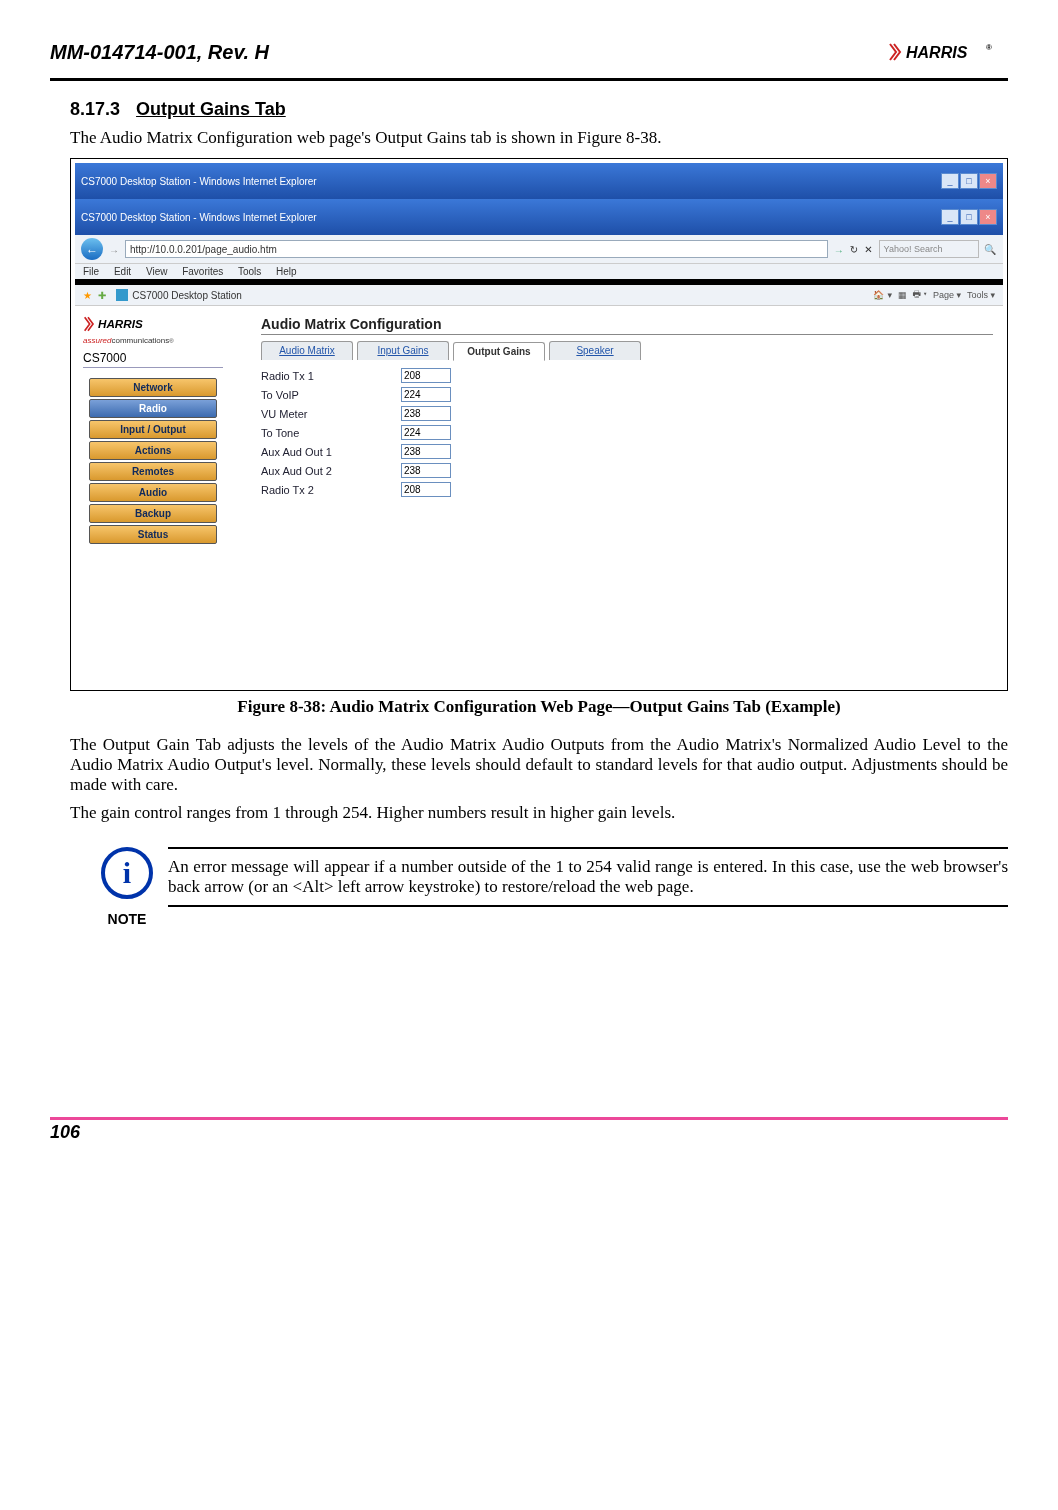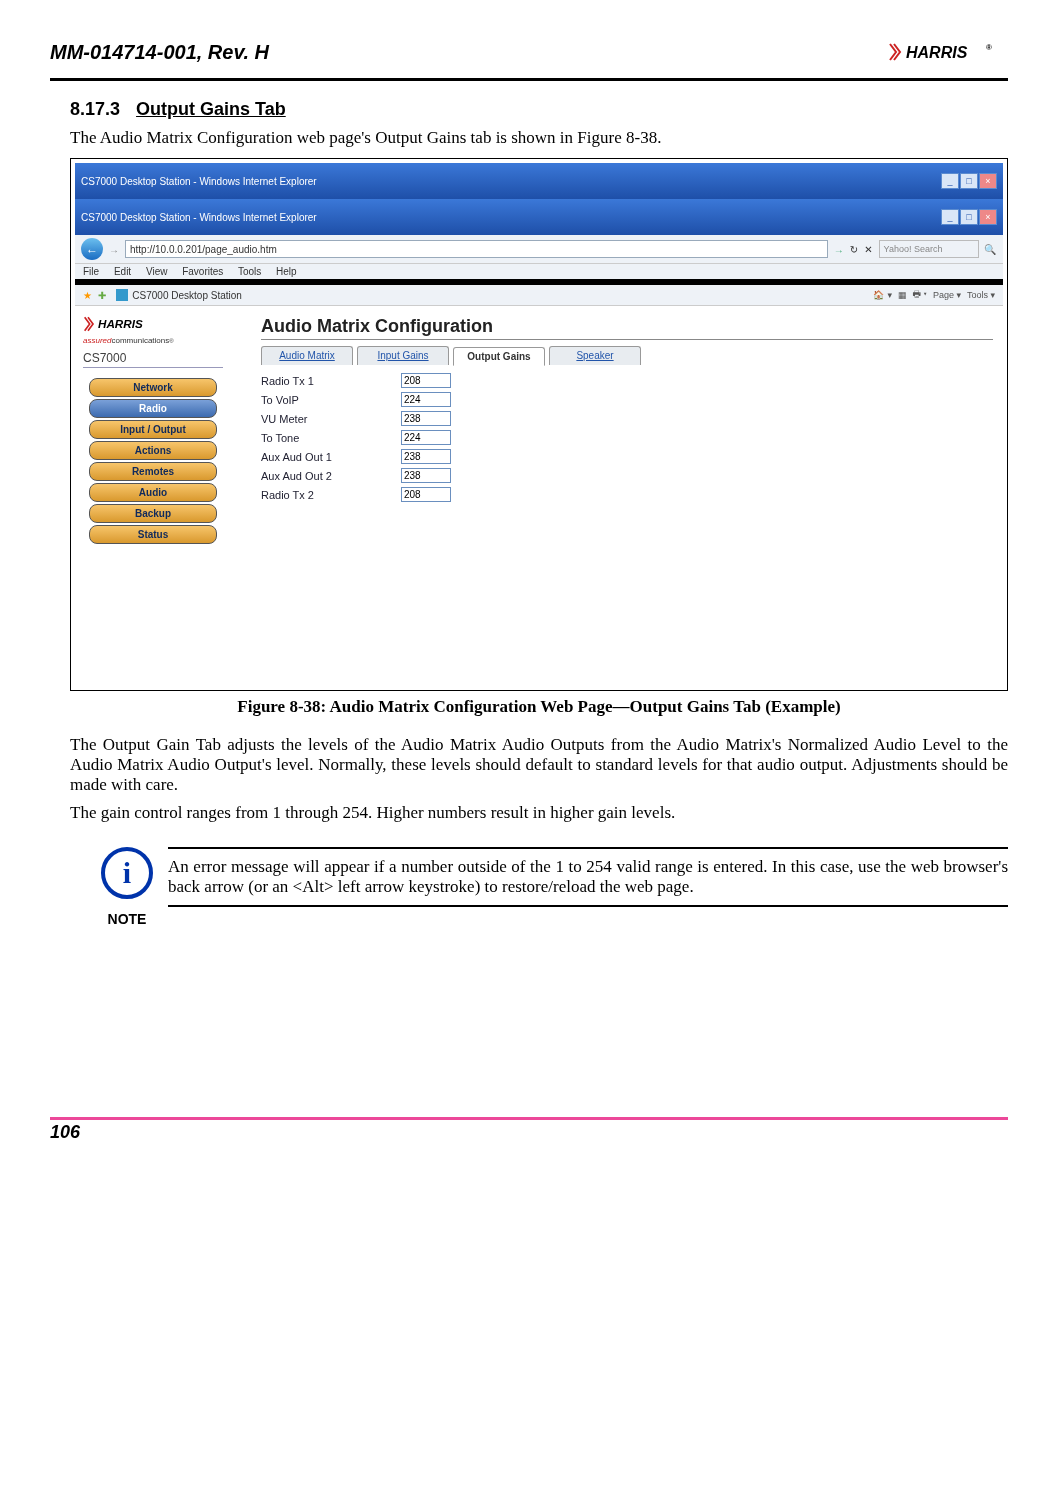--- a/index.html
+++ b/index.html
@@ -51,29 +51,29 @@
   .urlbar { flex:1; background:#fff; border:1px solid #9ab; height:16px; font-size:10px; padding:0 4px; display:flex; align-items:center;}
   .menubar { background:#eef2f7; padding:2px 8px; font-size:10px; border-bottom:6px solid #000000; }
   .menubar span{ margin-right:12px; }
   .tabbar { background:#eef2f7; padding:2px 8px; display:flex; align-items:center; border-bottom:1px solid #ccc; }
   .favicon { width:12px; height:12px; background:#39c; margin-right:4px; }
   .content-area { background:#fff; display:flex; min-height: 380px; }
   .sidebar { width: 140px; padding:8px; }
   .sidebar .brand { margin-bottom:4px; }
   .sidebar .brand svg{ width:100px; }
   .sidebar .sub { font-size:8px; color:#333; }
-  .sidebar .model { color:#404040; font-size:12px; margin:6px 0 10px 0; border-bottom:1px solid #99b; padding-bottom:2px;}
+  .sidebar .model { color:#000000; font-size:12px; margin:6px 0 10px 0; border-bottom:1px solid #99b; padding-bottom:2px;}
   .nav-btn {
     background: linear-gradient(to bottom, #f7c56b, #d9992e);
     border:1px solid #555; color:#102a5c; font-size:10px; font-weight:bold;
-    text-align:center; padding:3px 0; margin:2px 6px; border-radius:8px;
+    text-align:center; padding:3px 0; margin:2px 6px; border-radius:2px;
   }
   .nav-btn.blue { background: linear-gradient(to bottom,#7aa0d8,#3c6bb0); color:#fff; }
   .main-panel { flex:1; padding: 6px 10px 10px 30px; }
-  .mp-title { font-family: Arial,sans-serif; font-weight:bold; font-size:18px; color:#222; margin:4px 0 2px 0;}
+  .mp-title { font-family: Arial,sans-serif; font-weight:bold; font-size:14px; color:#222; margin:4px 0 2px 0;}
   .mp-hr { border:none; border-top:1px solid #888; margin:2px 0 6px 0;}
   .tabs { display:flex; gap:4px; margin-bottom:8px; }
   .tab {
     border:1px solid #999; background:#e8ecf0; color:#2255aa; text-decoration:underline;
     font-size:10px; padding:3px 10px; border-bottom:none; border-radius:3px 3px 0 0;
     min-width:70px; text-align:center;
   }
   .tab.active { background:#fff; color:#333; text-decoration:none; font-weight:bold; border-bottom:1px solid #fff; position:relative; top:1px;}
   .form-row { display:flex; align-items:center; margin:4px 0; font-size:11px; color:#223;}
   .form-row .lbl { width: 140px; }

